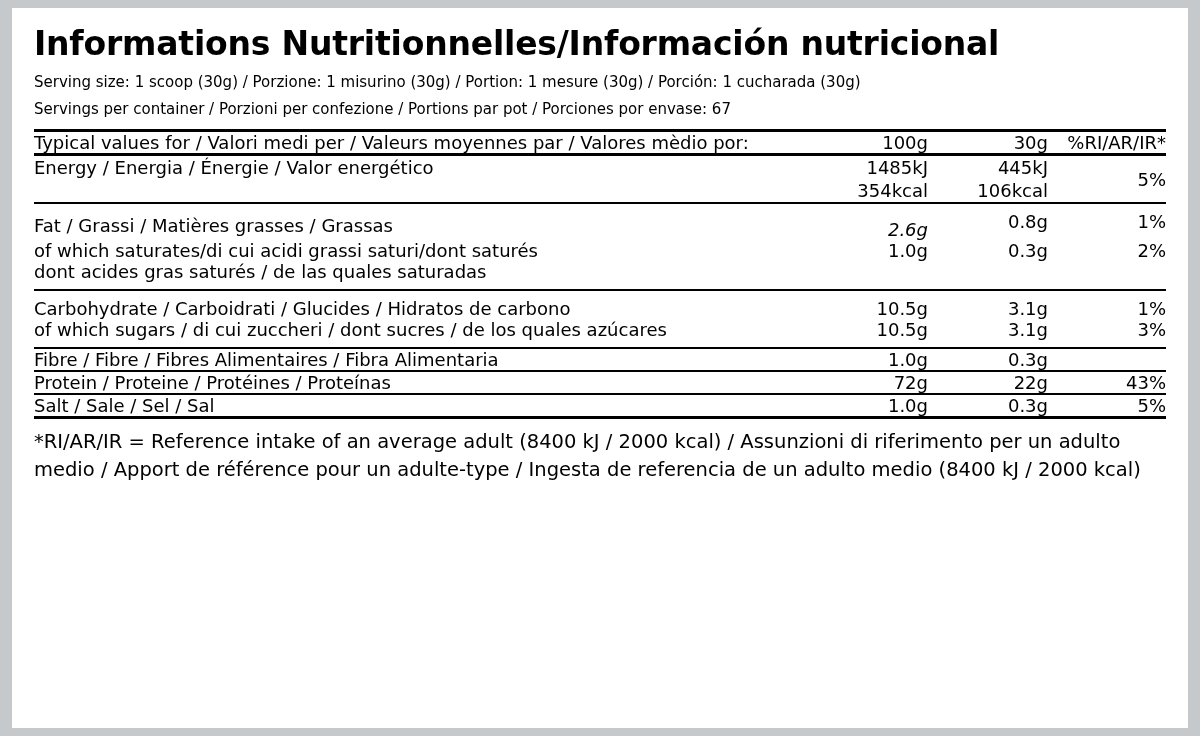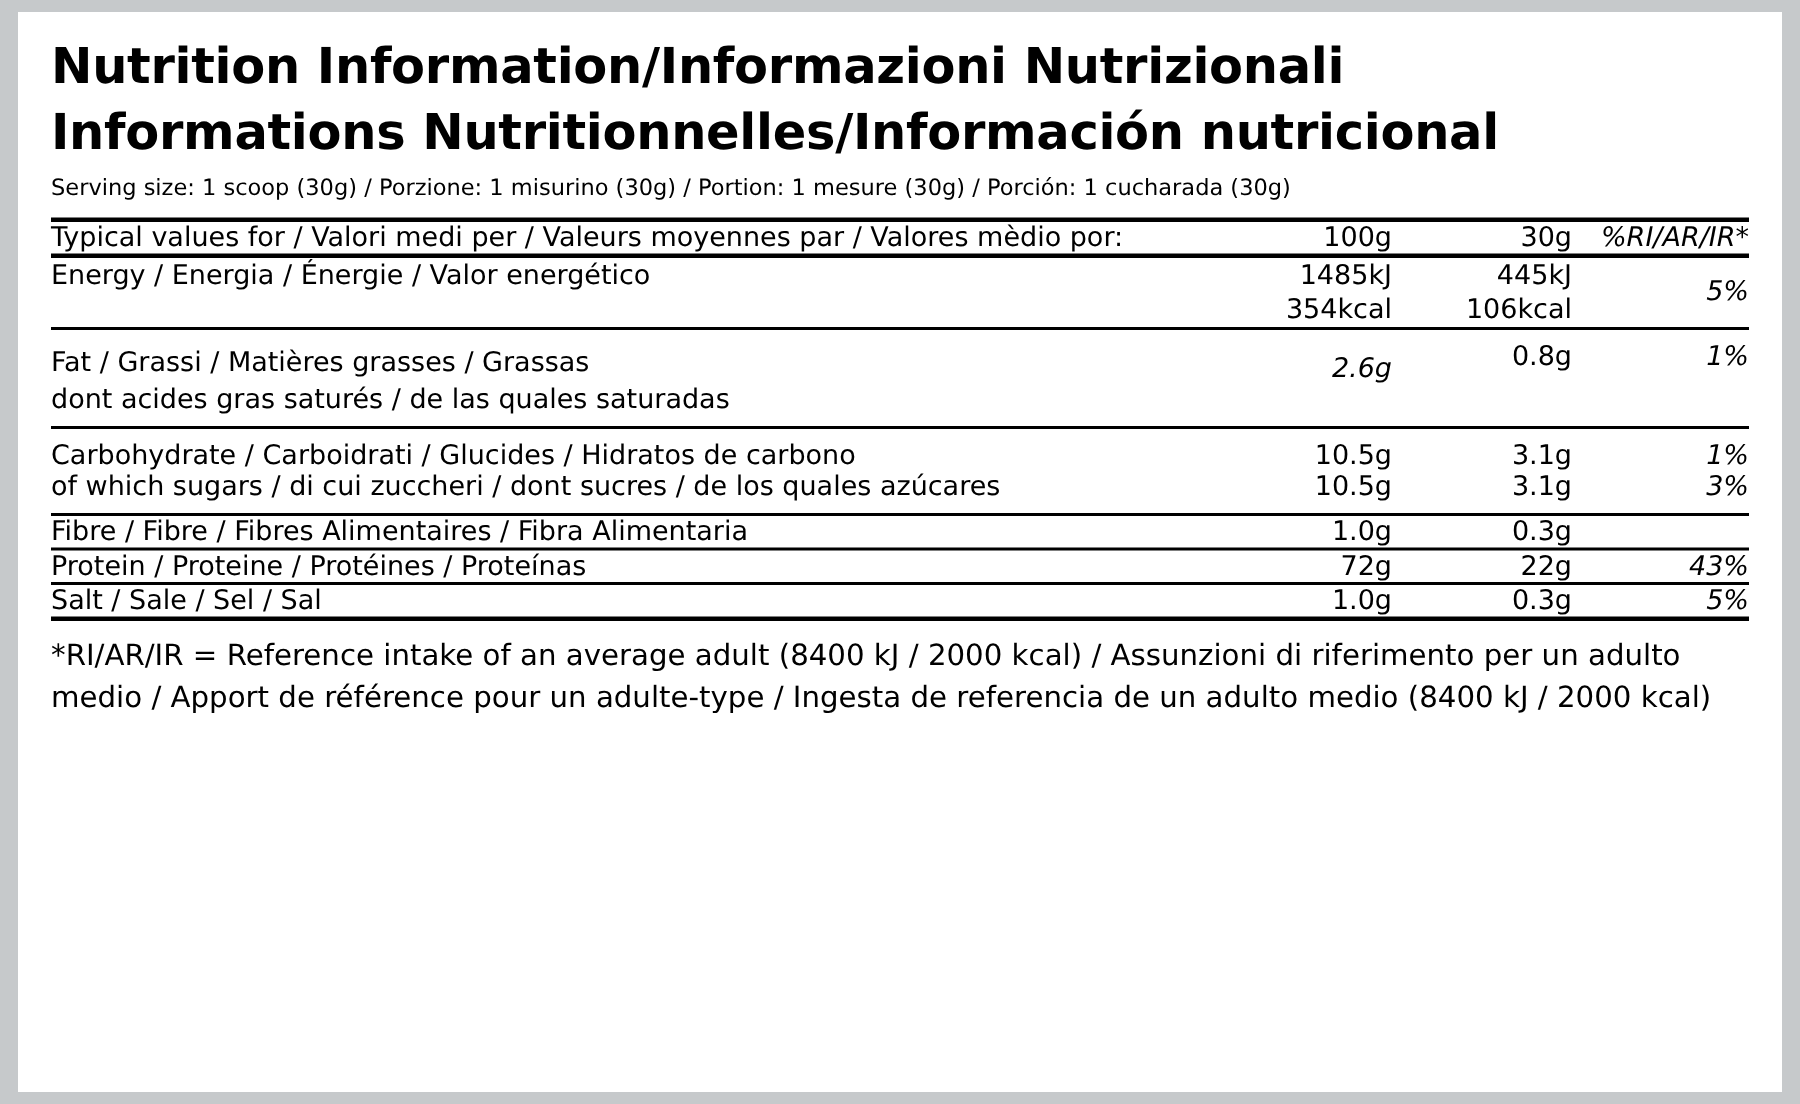--- a/index.html
+++ b/index.html
@@ -44,21 +44,21 @@
     font-size: 18px;
   }
   table.nutri td {
     padding: 0;
     vertical-align: top;
   }
   .col-label { text-align: left; }
   .col-a, .col-b, .col-c { text-align: right; white-space: nowrap; }
   .col-a { width: 120px; }
   .col-b { width: 120px; text-align: right; }
-  .col-c { width: 118px; font-style: italic; }
+  .col-c { width: 118px; }
 
   .rule-thick td { border-top: 3px solid #000; }
   .rule-thin td { border-top: 2px solid #000; }
 
   .row-pad td { padding-top: 6px; padding-bottom: 6px; }
   .hdr td { padding-top: 5px; padding-bottom: 4px; }
 
   .energy-cell { line-height: 1.28; }
   .sub { padding-left: 14px; }
   .sub2 { padding-left: 14px; }
@@ -68,24 +68,24 @@
     font-size: 19.5px;
     line-height: 1.42;
     margin-top: 9px;
   }
 </style>
 </head>
 <body>
 
 <div class="panel">
 
-  <div class="title">Nutrition Information/Informazioni Nutrizionali</div>
   <div class="title">Informations Nutritionnelles/Información nutricional</div>
 
   <div class="serving">Serving size: 1 scoop (30g) / Porzione: 1 misurino (30g) / Portion: 1 mesure (30g) / Porción: 1 cucharada (30g)</div>
+  <div class="serving">Servings per container / Porzioni per confezione / Portions par pot / Porciones por envase: 67</div>
 
   <table class="nutri">
 
     <tbody>
         <tr class="rule-thick hdr">
       <td class="col-label">Typical values for / Valori medi per / Valeurs moyennes par / Valores mèdio por:</td>
       <td class="col-a">100g</td>
       <td class="col-b">30g</td>
       <td class="col-c">%RI/AR/IR*</td>
     </tr>
@@ -101,20 +101,26 @@
         <div>106kcal</div>
       </td>
       <td class="col-c mid" style="vertical-align:middle;">5%</td>
     </tr>
 
     <tr class="rule-thin">
       <td class="col-label" style="padding-top:11px;">Fat / Grassi / Matières grasses / Grassas</td>
       <td class="col-a" style="padding-top:15px;font-style:italic;">2.6g</td>
       <td class="col-b" style="padding-top:7px;">0.8g</td>
       <td class="col-c" style="padding-top:7px;">1%</td>
+    </tr>
+    <tr>
+      <td class="col-label sub">of which saturates/di cui acidi grassi saturi/dont saturés</td>
+      <td class="col-a">1.0g</td>
+      <td class="col-b">0.3g</td>
+      <td class="col-c">2%</td>
     </tr>
     <tr>
       <td class="col-label sub2" style="padding-bottom:7px;">dont acides gras saturés / de las quales saturadas</td>
       <td class="col-a"></td>
       <td class="col-b"></td>
       <td class="col-c"></td>
     </tr>
 
     <tr class="rule-thin">
       <td class="col-label" style="padding-top:7px;">Carbohydrate / Carboidrati / Glucides / Hidratos de carbono</td>

